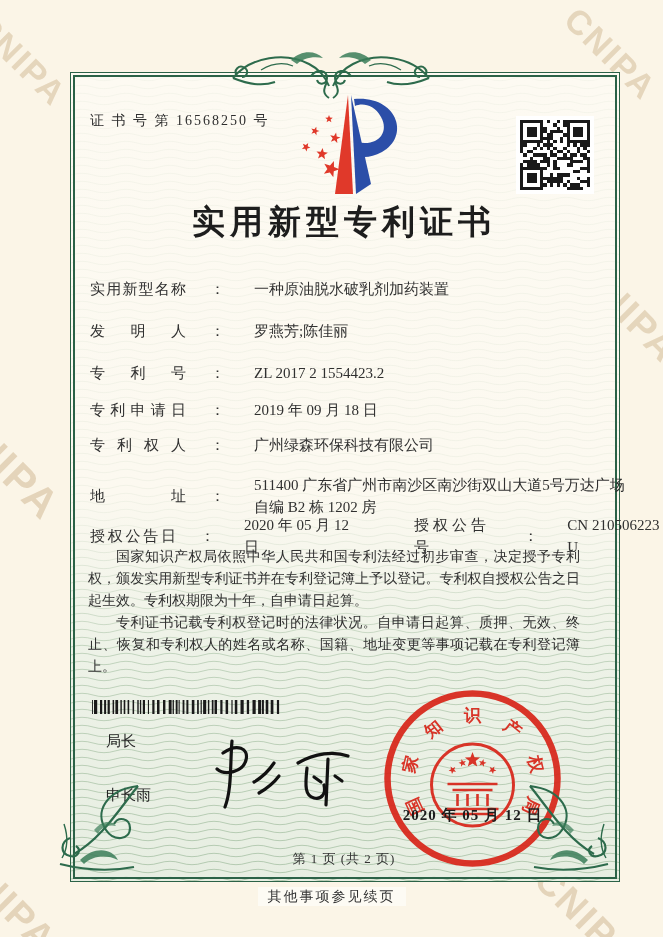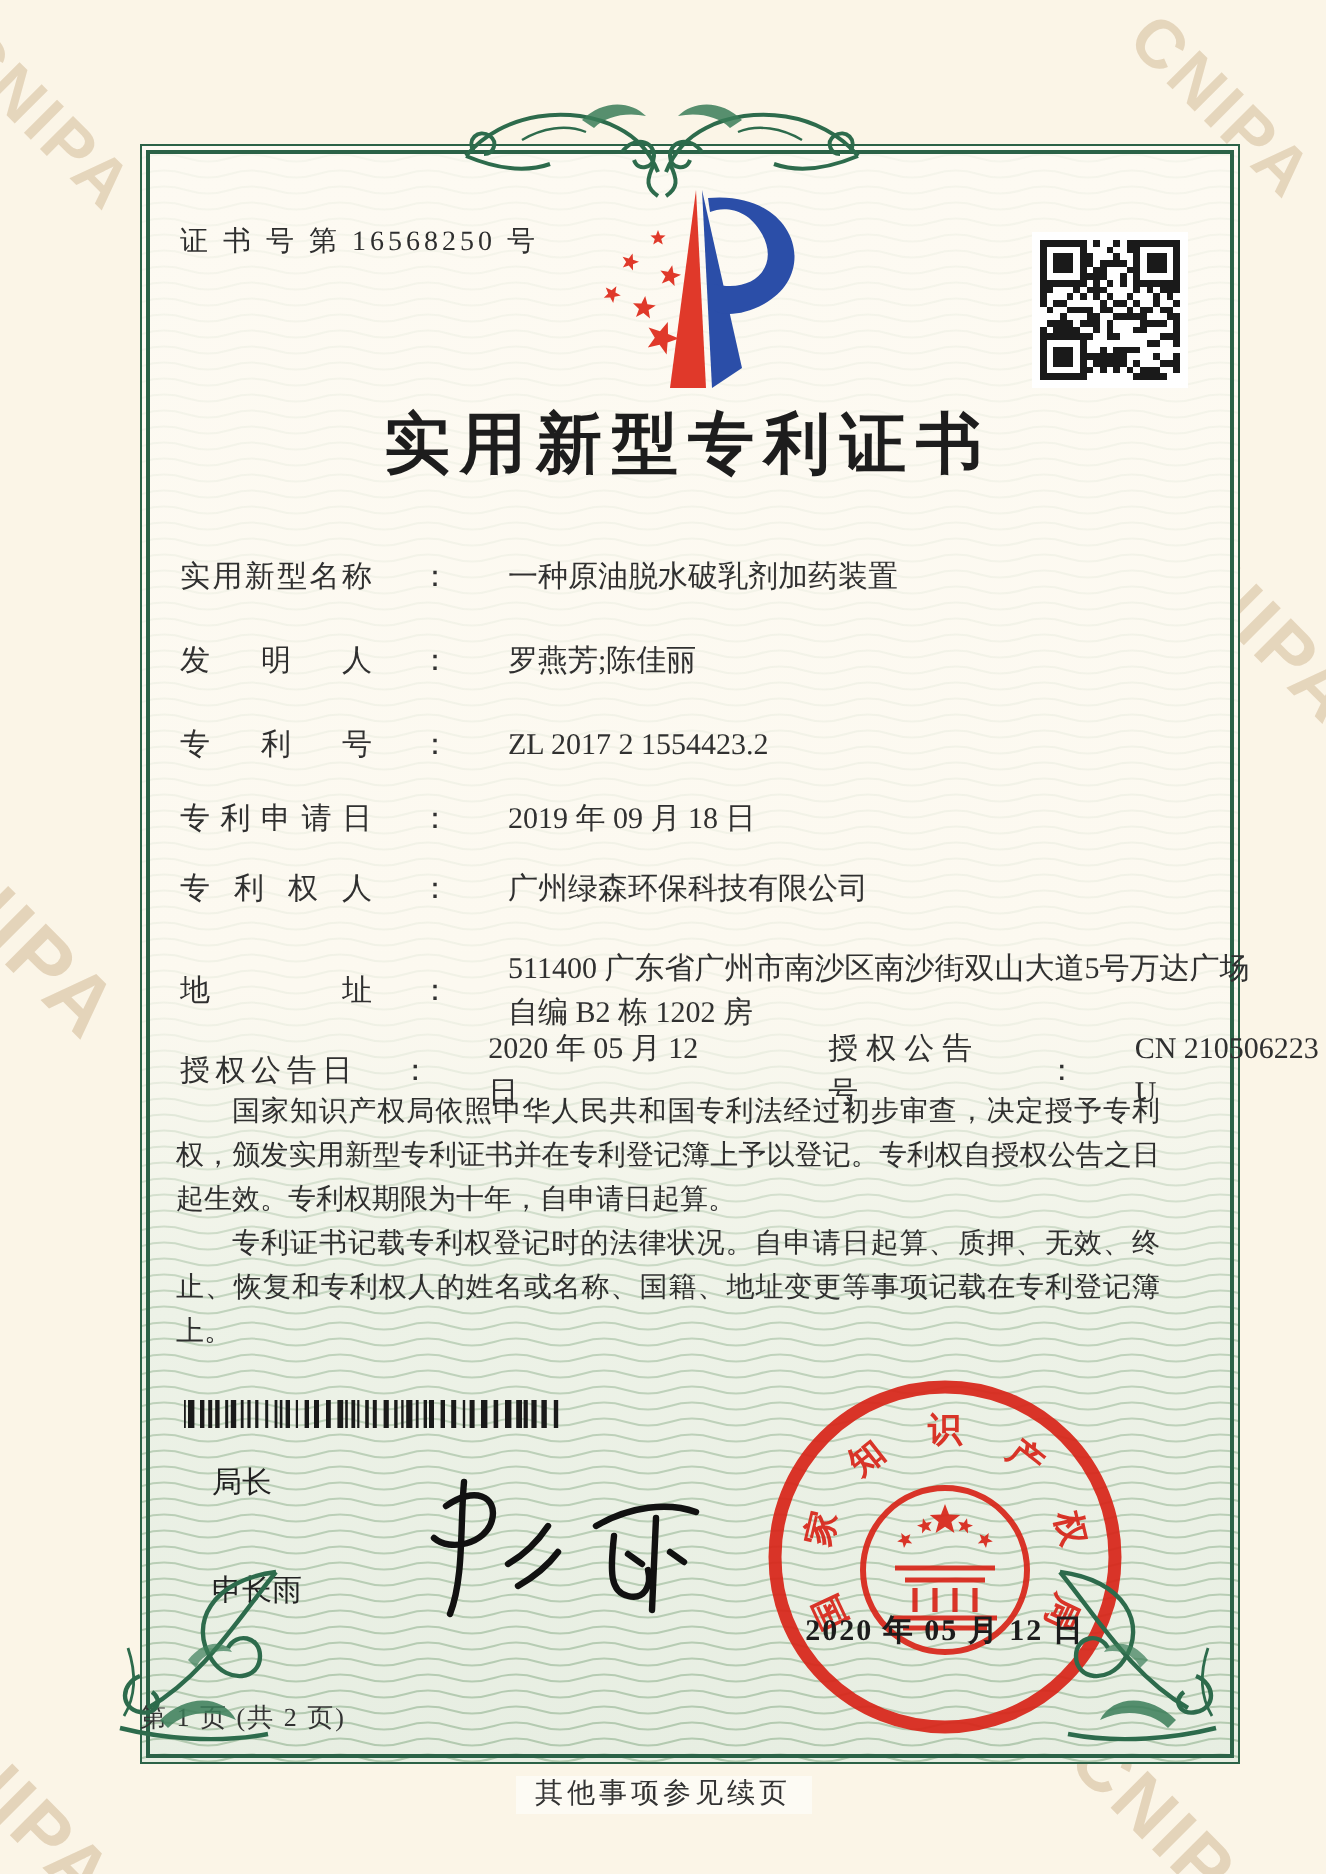--- a/index.html
+++ b/index.html
@@ -31,21 +31,21 @@
   .signer-title{position:absolute;left:106px;top:732px;font-family:Liberation Serif, serif;
       font-size:15px;color:#222;}
   .signer-name{position:absolute;left:106px;top:786px;font-family:"Liberation Sans",sans-serif;
       font-size:15px;color:#222;}
   .sig{position:absolute;left:195px;top:733px;z-index:3;}
   .seal{position:absolute;left:380px;top:686px;width:185px;height:185px;z-index:3;opacity:.93;}
   .seal svg{position:absolute;inset:0;}
   .seal .ringchar{position:absolute;left:50%;top:50%;font-size:17px;font-weight:700;color:#d8261a;}
   .seal-date{position:absolute;left:380px;top:806px;width:185px;text-align:center;z-index:4;
       font-size:15px;font-weight:600;color:#1c1c1c;letter-spacing:1px;}
-  .page-ind{position:absolute;left:70px;top:850px;width:548px;
+  .page-ind{position:absolute;left:70px;top:850px;width:548px;text-align:center;
       font-size:13px;letter-spacing:1px;color:#333;}
   .cont-note{position:absolute;left:0;top:888px;width:663px;text-align:center;font-size:14px;
       letter-spacing:2px;color:#333;z-index:2;}
   .cont-note span{background:rgba(255,255,255,.55);padding:2px 10px;}
   .logo{position:absolute;left:285px;top:92px;}
   .qr{position:absolute;left:516px;top:116px;background:#fff;padding:4px;}
   .orn-top{position:absolute;left:231px;top:42px;z-index:3;}
   .orn-corner{position:absolute;z-index:3;}
 </style>
 </head>

